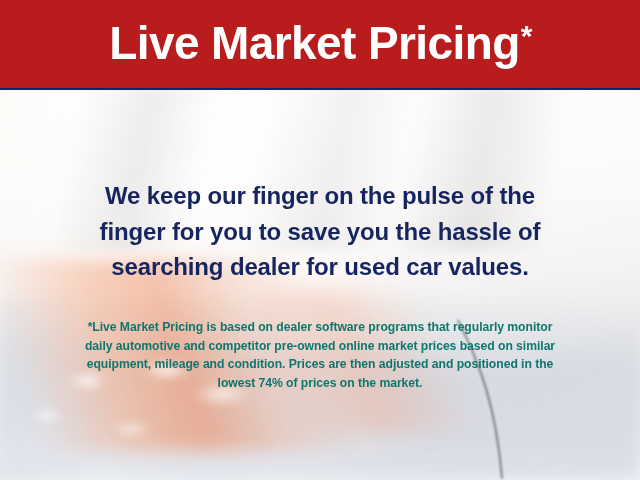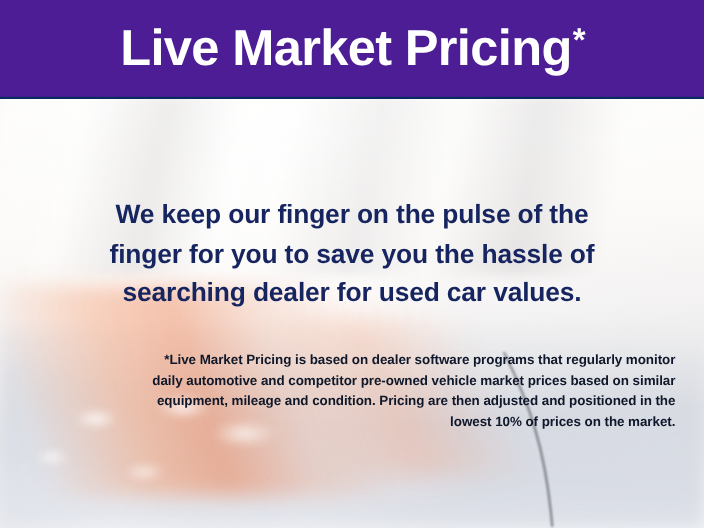--- a/index.html
+++ b/index.html
@@ -146,21 +146,21 @@
     background: radial-gradient(120% 80% at 50% 24%, rgba(255,255,255,0.42) 0%, rgba(255,255,255,0) 72%);
   }
 
   
   #header-banner {
     position: absolute;
     top: 0;
     left: 0;
     width: 640px;
     height: 90px;
-    background: #4c1d95;
+    background: #b91c1c;
     border-bottom: 2px solid #0b2a63;
     box-sizing: border-box;
     display: flex;
     align-items: center;
     justify-content: center;
   }
 
   #header-title {
     color: #ffffff;
     font-family: "Liberation Sans", sans-serif;
@@ -203,22 +203,22 @@
     line-height: 35.5px;
     letter-spacing: -0.15px;
   }
   #headline .ln { display: block; }
 
   #disclaimer {
     position: absolute;
     top: 228px;
     left: 26px;
     width: 588px;
-    text-align: right;
-    color: #0f172a;
+    text-align: center;
+    color: #0f766e;
     font-family: "Liberation Sans", sans-serif;
     font-weight: bold;
     font-size: 12.2px;
     line-height: 18.6px;
     letter-spacing: -0.05px;
   }
   #disclaimer .ln { display: block; }
 </style>
 </head>
 <body>
@@ -249,19 +249,19 @@
   <div id="content">
 
     <div id="headline">
       <span class="ln">We keep our finger on the pulse of the</span>
       <span class="ln">finger for you to save you the hassle of</span>
       <span class="ln">searching dealer for used car values.</span>
     </div>
 
     <div id="disclaimer">
       <span class="ln">*Live Market Pricing is based on dealer software programs that regularly monitor</span>
-      <span class="ln">daily automotive and competitor pre-owned vehicle market prices based on similar</span>
-      <span class="ln">equipment, mileage and condition. Pricing are then adjusted and positioned in the</span>
-      <span class="ln">lowest 10% of prices on the market.</span>
+      <span class="ln">daily automotive and competitor pre-owned online market prices based on similar</span>
+      <span class="ln">equipment, mileage and condition. Prices are then adjusted and positioned in the</span>
+      <span class="ln">lowest 74% of prices on the market.</span>
     </div>
 
   </div>
 </div>
 
 </body></html>

